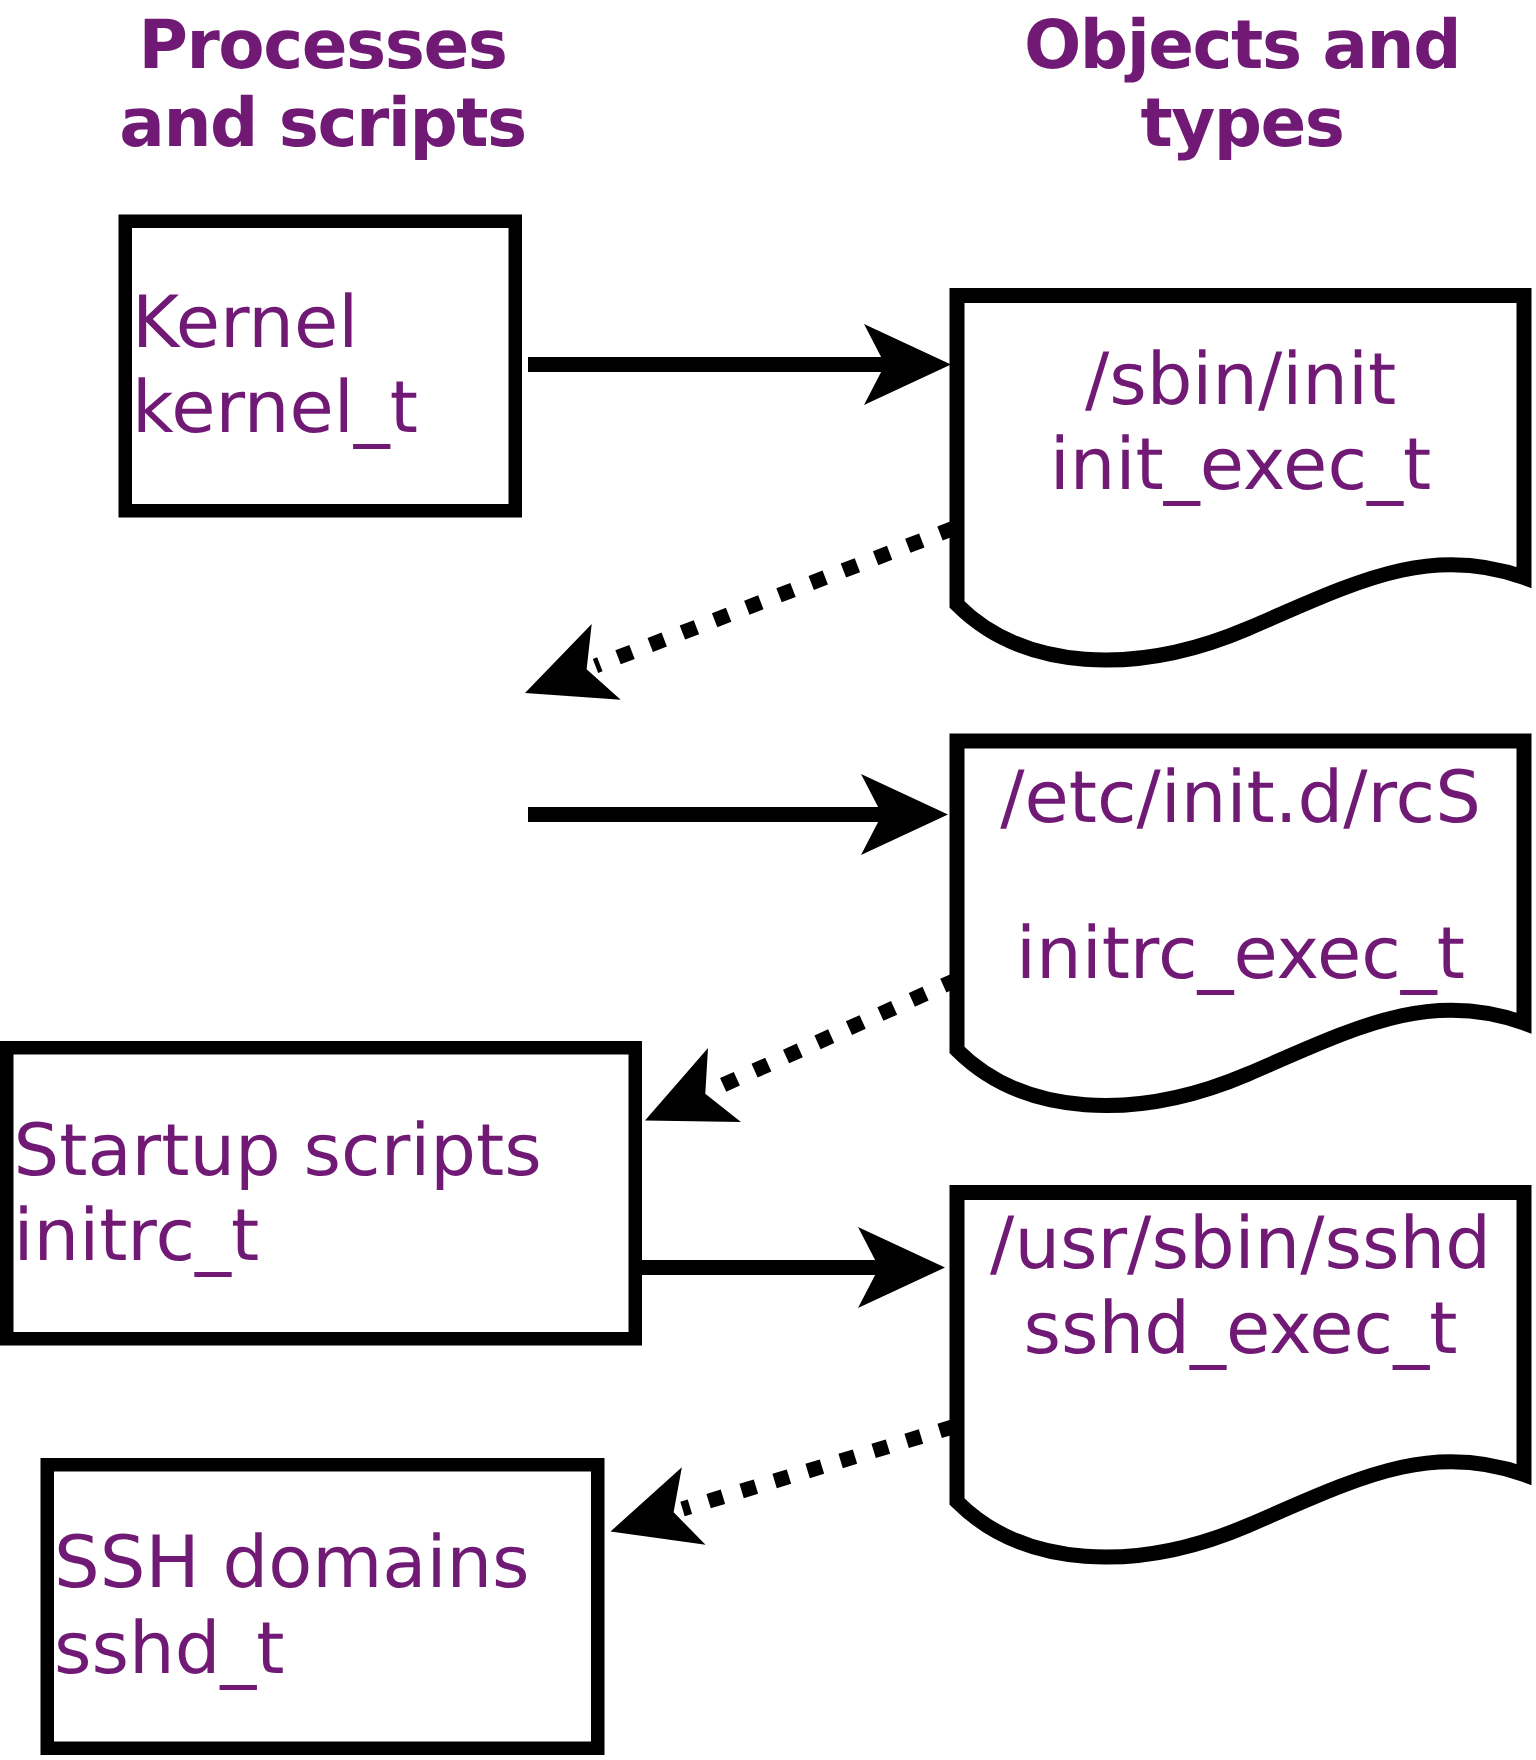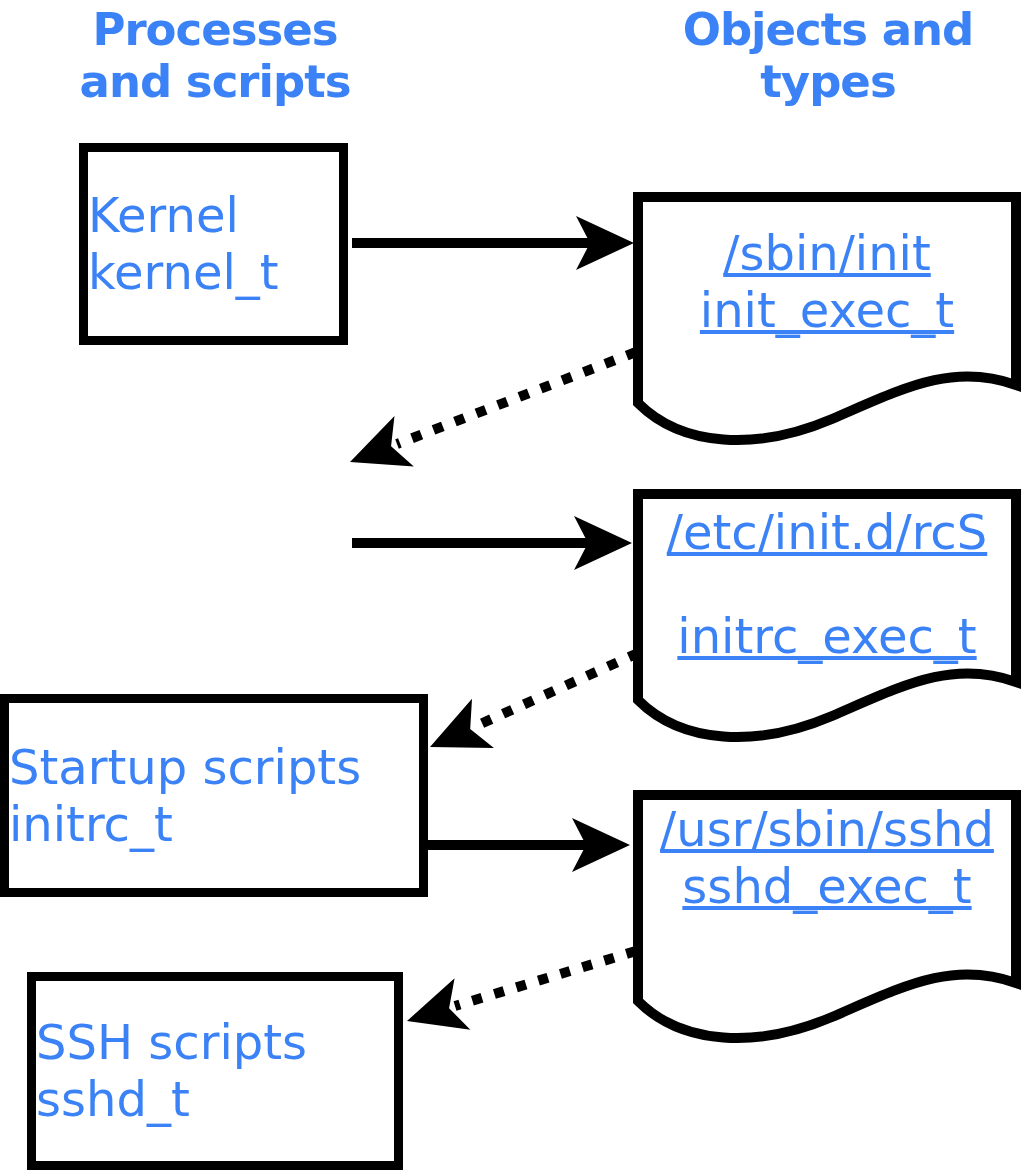--- a/index.html
+++ b/index.html
@@ -2,21 +2,21 @@
 <html><head>
 <meta charset="utf-8">
 <style>
   html, body { margin: 0; padding: 0; background: #ffffff; }
   .canvas {
     position: relative;
     width: 1024px;
     height: 1173px;
     background: #ffffff;
     font-family: "DejaVu Sans", "Liberation Sans", sans-serif;
-    color: #3b82f6;
+    color: #701a75;
     overflow: hidden;
   }
   .layer {
     position: absolute;
     left: 0; top: 0;
     width: 1024px; height: 1173px;
   }
   .hdr {
     position: absolute;
     text-align: center;
@@ -42,21 +42,20 @@
     line-height: 57px;
     white-space: nowrap;
   }
   .doclabel {
     position: absolute;
     display: flex;
     flex-direction: column;
     align-items: center;
     justify-content: center;
     text-align: right;
-    text-decoration: underline;
   }
   .arrowlabel {
     position: absolute;
     font-size: 48px;
     line-height: 50px;
     text-align: center;
     white-space: nowrap;
   }
   svg .solidline { stroke: #000000; stroke-width: 10; fill: none; }
   svg .dotline   { stroke: #000000; stroke-width: 10; fill: none; stroke-dasharray: 10 13; }
@@ -113,21 +112,21 @@
 
   <div class="pbox" style="left:79px; top:143px; width:269px; height:202px;">
     <div class="biglabel">Kernel</div>
     <div class="biglabel">kernel_t</div>
   </div>
   <div class="pbox" style="left:0px; top:694px; width:428px; height:203px;">
     <div class="biglabel">Startup scripts</div>
     <div class="biglabel">initrc_t</div>
   </div>
   <div class="pbox" style="left:27px; top:972px; width:376px; height:198px;">
-    <div class="biglabel">SSH scripts</div>
+    <div class="biglabel">SSH domains</div>
     <div class="biglabel">sshd_t</div>
   </div>
 
   <div class="doclabel" style="left:638px; top:197px; width:378px; height:170px;">
     <div class="biglabel">/sbin/init</div>
     <div class="biglabel">init_exec_t</div>
   </div>
   <div class="doclabel" style="left:638px; top:494px; width:378px; height:180px;gap:47px;">
     <div class="biglabel">/etc/init.d/rcS</div>
     <div class="biglabel">initrc_exec_t</div>

